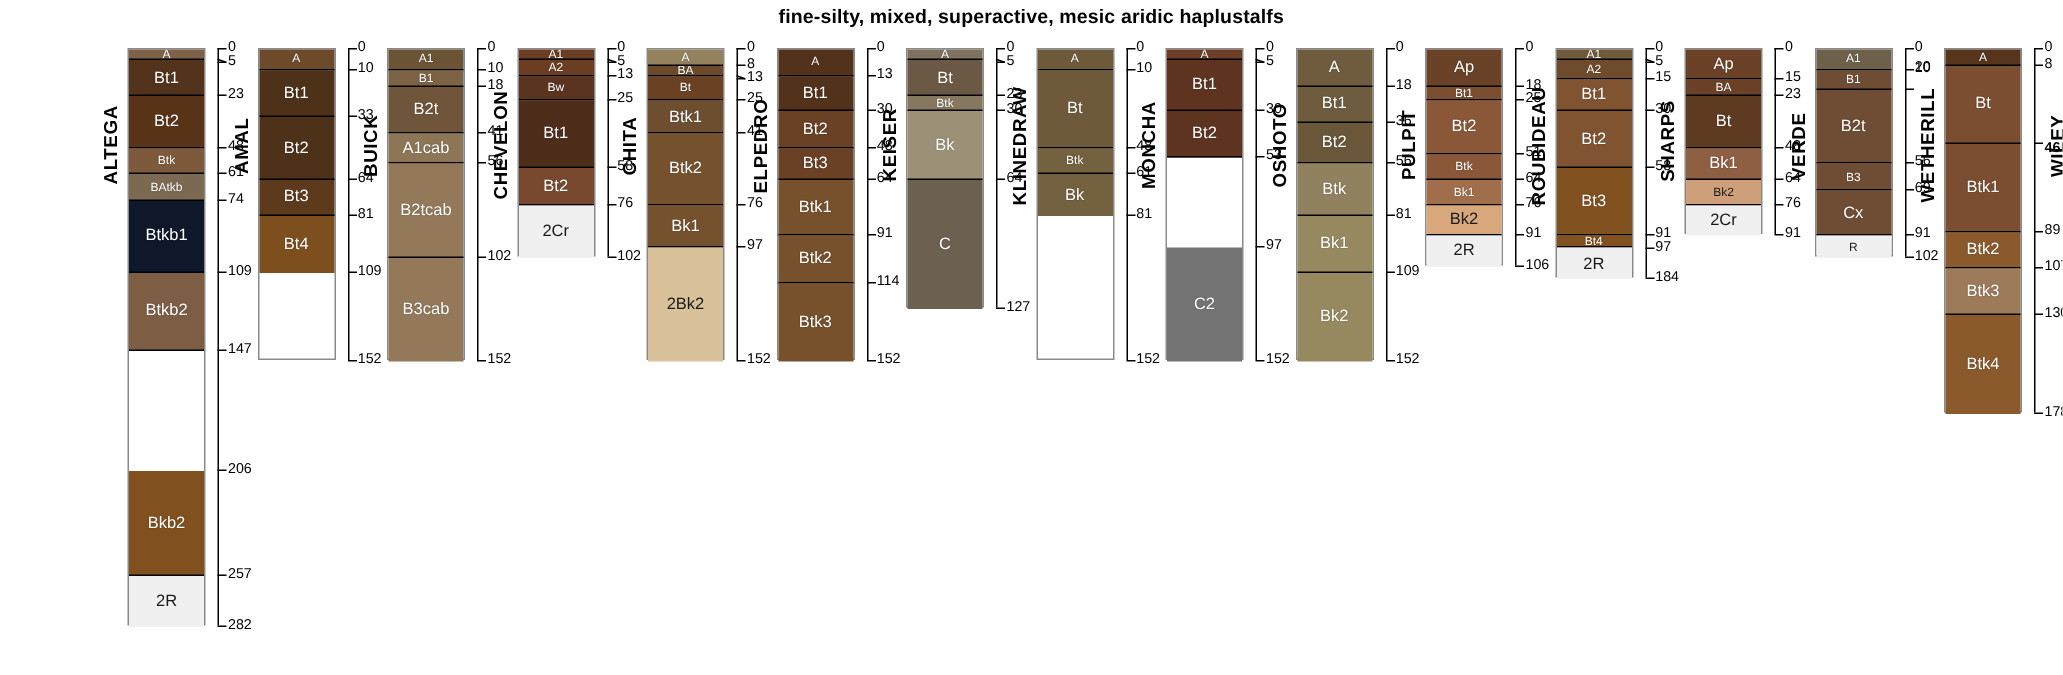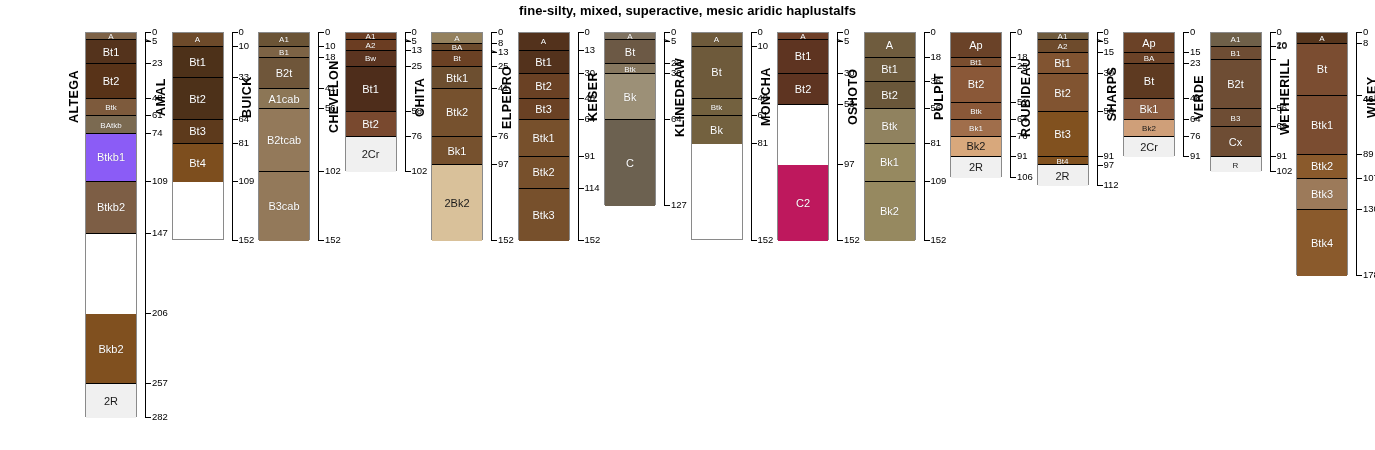--- a/index.html
+++ b/index.html
@@ -52,21 +52,21 @@
         </div>
         <div class="hz" style="top: 31.4007px; height: 34.1312px; background: rgb(88, 51, 24);">
           <div class="hzlab">Bt2</div>
         </div>
         <div class="hz" style="top: 65.5319px; height: 17.7482px; background: rgb(125, 90, 60);">
           <div class="hzlab sm">Btk</div>
         </div>
         <div class="hz" style="top: 83.2801px; height: 17.7482px; background: rgb(123, 106, 81);">
           <div class="hzlab sm">BAtkb</div>
         </div>
-        <div class="hz" style="top: 101.028px; height: 47.7837px; background: #8b5cf6;">
+        <div class="hz" style="top: 101.028px; height: 47.7837px; background: #0f172a;">
           <div class="hzlab">Btkb1</div>
         </div>
         <div class="hz" style="top: 148.812px; height: 51.8794px; background: rgb(125, 94, 69);">
           <div class="hzlab">Btkb2</div>
         </div>
         <div class="hz" style="top: 281.241px; height: 69.6277px; background: rgb(128, 80, 31);">
           <div class="hzlab">Bkb2</div>
         </div>
         <div class="hz" style="top: 350.869px; height: 34.1312px; background: rgb(240, 240, 240); border-bottom: none;">
           <div class="hzlab dk">2R</div>
@@ -365,21 +365,21 @@
       <div class="col" style="left: 777px; top: 32px; height: 207.518px;">
         <div class="hz" style="top: 0px; height: 6.82624px; background: rgb(110, 63, 40);">
           <div class="hzlab sm">A</div>
         </div>
         <div class="hz" style="top: 6.82624px; height: 34.1312px; background: rgb(94, 52, 33);">
           <div class="hzlab">Bt1</div>
         </div>
         <div class="hz" style="top: 40.9574px; height: 31.4007px; background: rgb(94, 52, 33);">
           <div class="hzlab">Bt2</div>
         </div>
-        <div class="hz" style="top: 132.429px; height: 75.0887px; background: #be185d; border-bottom: none; padding-left: 34px;">
+        <div class="hz" style="top: 132.429px; height: 75.0887px; background: #737373; border-bottom: none; padding-left: 34px;">
           <div class="hzlab">C2</div>
         </div>
       </div>
       <div class="axis" style="left: 837px; top: 32px; height: 207.518px;"></div>
       <div class="tick" style="left: 837px; top: 32px;"></div>
       <div class="tlab" style="left: 844px; top: 27px;">0</div>
       <div class="tick" style="left: 837px; top: 41px;"></div>
       <div class="lead" style="left: 837px; top: 38.8262px; width: 6.38163px; transform: rotate(19.9151deg);"></div>
       <div class="tlab" style="left: 844px; top: 36px;">5</div>
       <div class="tick" style="left: 837px; top: 72.9574px;"></div>
@@ -507,21 +507,21 @@
       <div class="tlab" style="left: 1103.5px; top: 47.4787px;">15</div>
       <div class="tick" style="left: 1096.5px; top: 72.9574px;"></div>
       <div class="tlab" style="left: 1103.5px; top: 67.9574px;">30</div>
       <div class="tick" style="left: 1096.5px; top: 111.184px;"></div>
       <div class="tlab" style="left: 1103.5px; top: 106.184px;">58</div>
       <div class="tick" style="left: 1096.5px; top: 156.238px;"></div>
       <div class="tlab" style="left: 1103.5px; top: 151.238px;">91</div>
       <div class="tick" style="left: 1096.5px; top: 165.238px;"></div>
       <div class="tlab" style="left: 1103.5px; top: 160.238px;">97</div>
       <div class="tick" style="left: 1096.5px; top: 184.908px;"></div>
-      <div class="tlab" style="left: 1103.5px; top: 179.908px;">112</div>
+      <div class="tlab" style="left: 1103.5px; top: 179.908px;">184</div>
     </div>
     <div class="profile">
       <div class="pname" style="left: 1105px; top: 32px; height: 124.238px;">SHARPS</div>
       <div class="col" style="left: 1123px; top: 32px; height: 124.238px;">
         <div class="hz" style="top: 0px; height: 20.4787px; background: rgb(107, 66, 39);">
           <div class="hzlab">Ap</div>
         </div>
         <div class="hz" style="top: 20.4787px; height: 10.922px; background: rgb(107, 66, 39);">
           <div class="hzlab sm">BA</div>
         </div>

